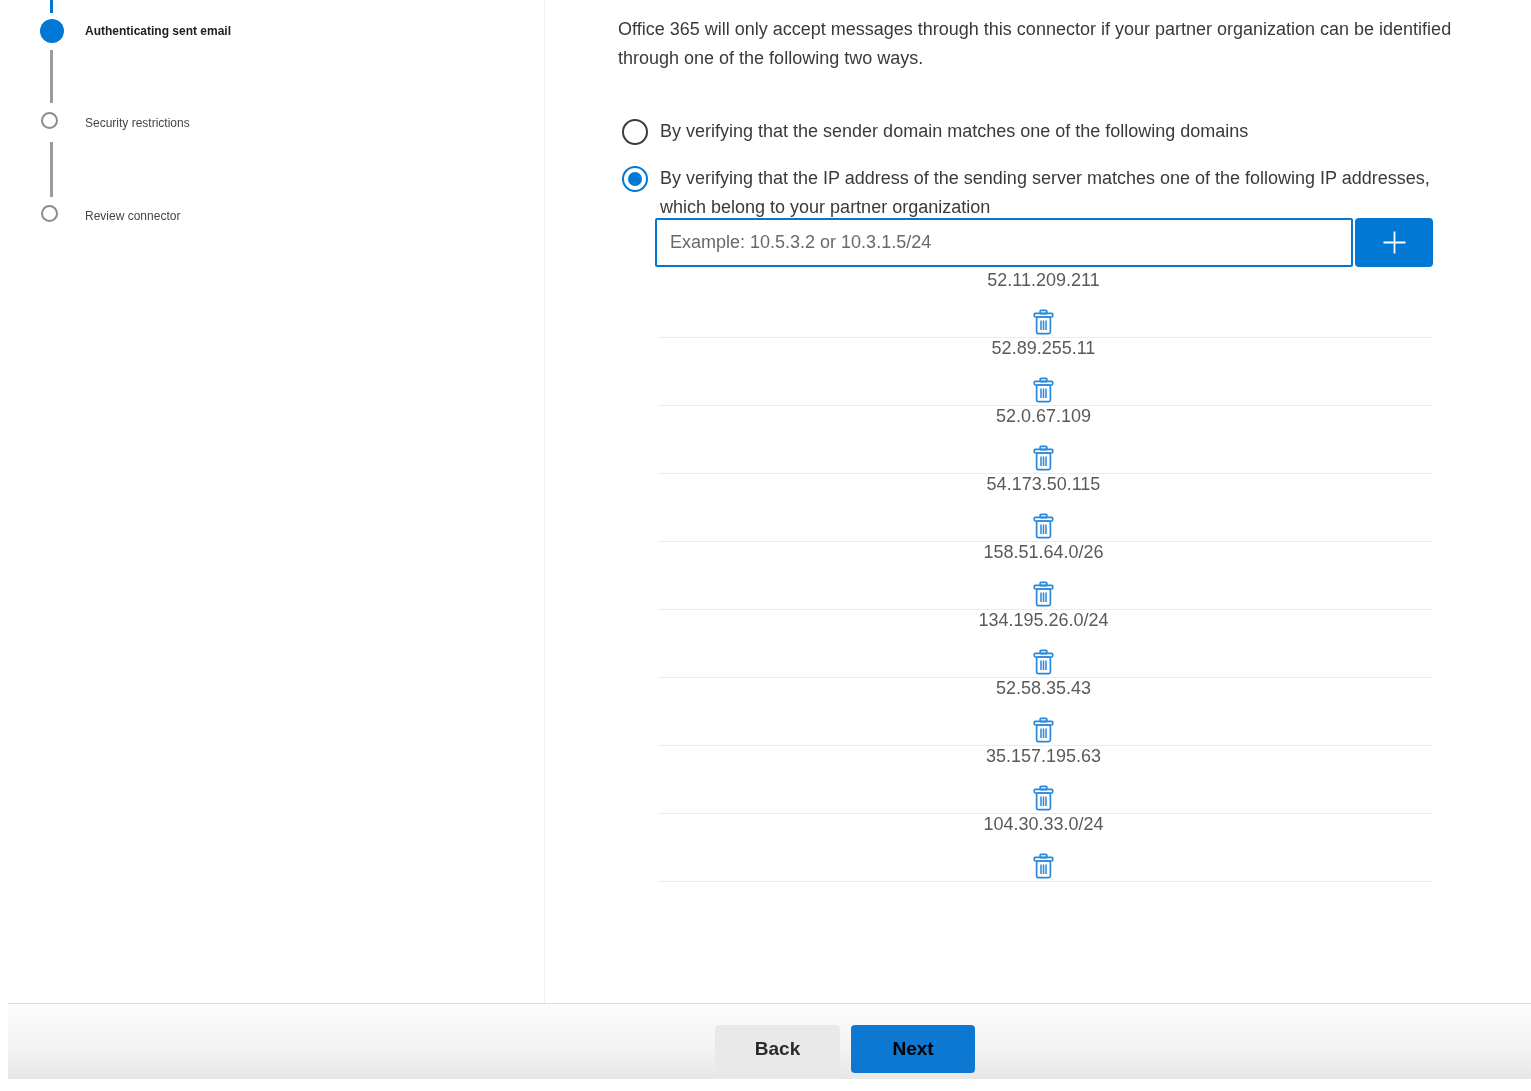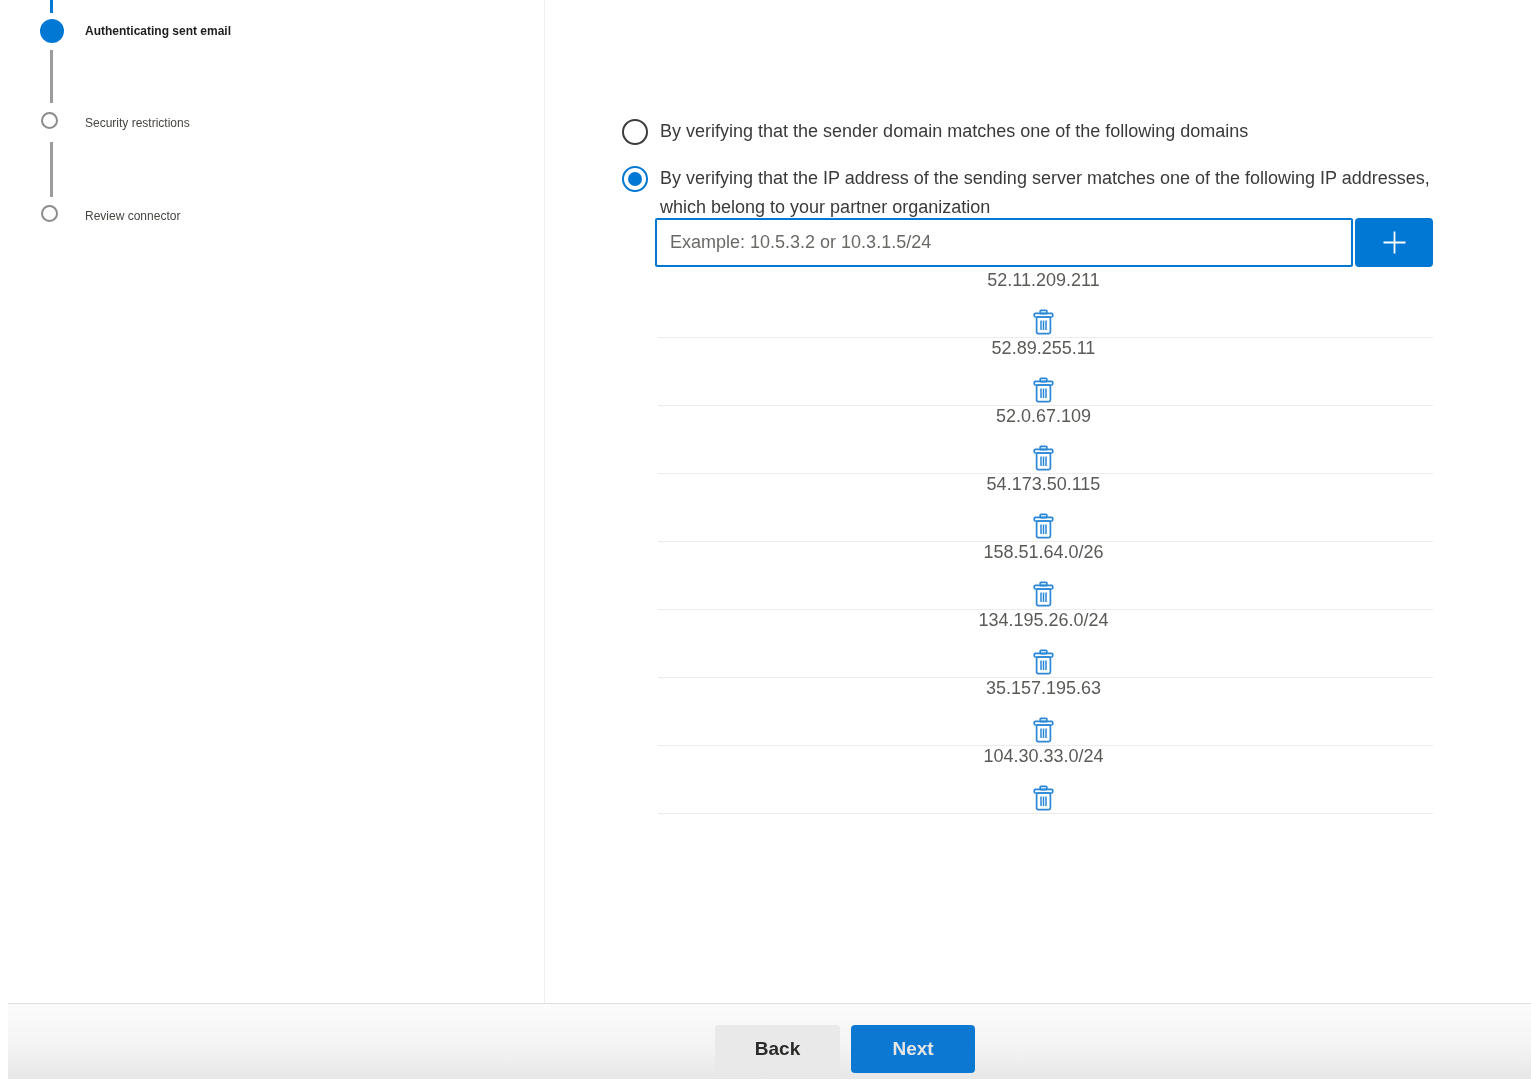--- a/index.html
+++ b/index.html
@@ -48,21 +48,21 @@
   .trash-btn { background:none; border:none; padding:2px; cursor:pointer; line-height:0; }
 
   
   .footer { position:absolute; left:8px; top:1003px; width:1531px; height:76px;
             border-top:1px solid #dedede;
             background:linear-gradient(180deg,#fcfcfc 0%,#f4f4f4 55%,#ededed 80%,#e7e7e7 100%); }
   .footer-buttons { position:absolute; left:707px; top:21px; display:flex; gap:11px; }
   .btn { height:48px; border:none; border-radius:4px; font-size:19px; font-weight:600;
          font-family:"Liberation Sans", sans-serif; cursor:pointer; }
   .btn-back { width:125px; background:#e9e9e9; color:#2c2b29; }
-  .btn-next { width:124px; background:#0c78d2; color:#e5e5e5; }
+  .btn-next { width:124px; background:#0c78d2; color:#000000; }
 </style>
 </head>
 <body>
 
 <div class="sidebar">
   <div class="step-line done" style="top:0; height:13px;"></div>
 
   <div class="step-circle current"></div>
   <div class="step-label current" style="top:18px;">Authenticating sent email</div>
 
@@ -72,20 +72,21 @@
   <div class="step-label" style="top:110px;">Security restrictions</div>
 
   <div class="step-line" style="top:142px; height:55px;"></div>
 
   <div class="step-circle upcoming" style="left:41px; top:205px;"></div>
   <div class="step-label" style="top:203px;">Review connector</div>
 </div>
 
 <div class="content">
 
+  <p class="intro">Office 365 will only accept messages through this connector if your partner organization can be identified through one of the following two ways.</p>
 
   <div class="option option-1">
     <span class="radio"></span>
     <span class="option-label">By verifying that the sender domain matches one of the following domains</span>
   </div>
 
   <div class="option option-2">
     <span class="radio selected"></span>
     <span class="option-label">By verifying that the IP address of the sending server matches one of the following IP addresses, which belong to your partner organization</span>
   </div>
@@ -178,20 +179,33 @@
           <g stroke="#2b87d8" fill="none" stroke-width="1.7">
             <rect x="7.2" y="1.3" width="6.6" height="3.4" rx="0.8"></rect>
             <rect x="1.3" y="4.4" width="18.4" height="3.6" rx="0.9"></rect>
             <rect x="3.6" y="8.0" width="13.8" height="16.6" rx="1.6"></rect>
             <path d="M8 11.5 V21 M10.5 11.5 V21 M13 11.5 V21" stroke-width="1.5"></path>
           </g>
         </svg>
       </button>
     </div>
 
+    <div class="ip-row">
+      <span class="ip-text">52.58.35.43</span>
+      <button class="trash-btn">
+        <svg width="21" height="26" viewBox="0 0 21 26">
+          <g stroke="#2b87d8" fill="none" stroke-width="1.7">
+            <rect x="7.2" y="1.3" width="6.6" height="3.4" rx="0.8"></rect>
+            <rect x="1.3" y="4.4" width="18.4" height="3.6" rx="0.9"></rect>
+            <rect x="3.6" y="8.0" width="13.8" height="16.6" rx="1.6"></rect>
+            <path d="M8 11.5 V21 M10.5 11.5 V21 M13 11.5 V21" stroke-width="1.5"></path>
+          </g>
+        </svg>
+      </button>
+    </div>
 
     <div class="ip-row">
       <span class="ip-text">35.157.195.63</span>
       <button class="trash-btn">
         <svg width="21" height="26" viewBox="0 0 21 26">
           <g stroke="#2b87d8" fill="none" stroke-width="1.7">
             <rect x="7.2" y="1.3" width="6.6" height="3.4" rx="0.8"></rect>
             <rect x="1.3" y="4.4" width="18.4" height="3.6" rx="0.9"></rect>
             <rect x="3.6" y="8.0" width="13.8" height="16.6" rx="1.6"></rect>
             <path d="M8 11.5 V21 M10.5 11.5 V21 M13 11.5 V21" stroke-width="1.5"></path>

